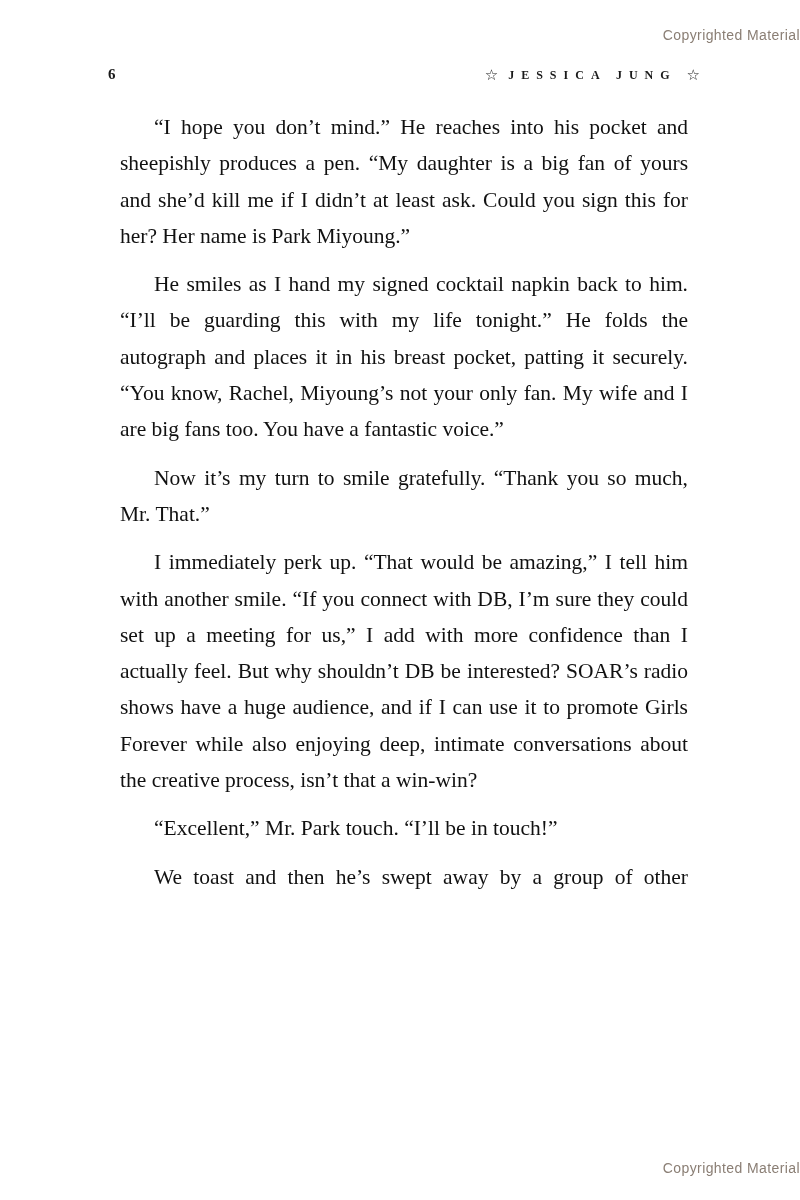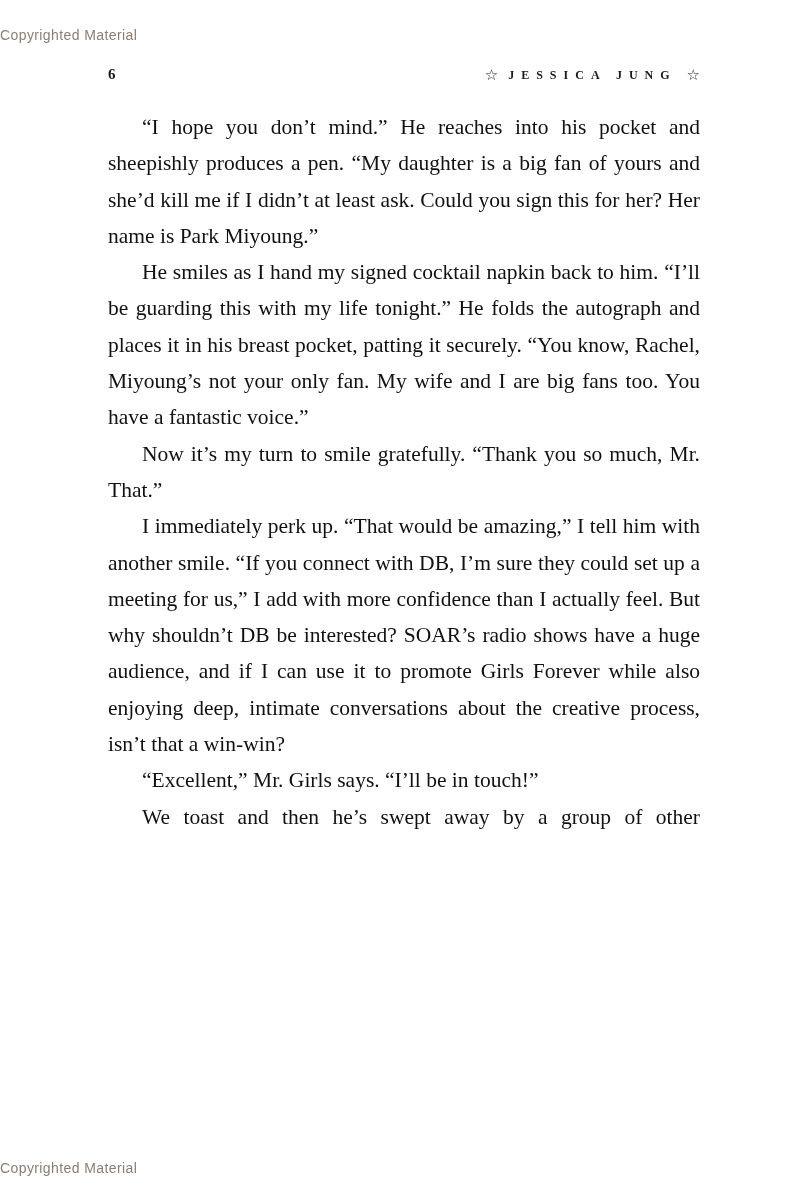--- a/index.html
+++ b/index.html
@@ -13,21 +13,21 @@
     position: relative;
     overflow: hidden;
   }
   .page {
     position: relative;
     width: 800px;
     height: 1200px;
   }
   .watermark {
     width: 100%;
-    text-align: left;
+    text-align: right;
     font-family: "Liberation Sans", sans-serif;
     font-size: 14px;
     letter-spacing: 0.4px;
     color: #8a7e74;
   }
   .watermark.top { padding-top: 27px; }
   .watermark.bottom {
     position: absolute;
     left: 0;
     bottom: 24px;
@@ -62,21 +62,21 @@
     top: 1px;
   }
   .body-text {
     width: 592px;
     margin: 26px 0 0 108px;
     font-size: 21.5px;
     line-height: 36.3px;
     color: #111111;
   }
   .body-text p {
-    margin: 0;
+    margin: 12px;
     text-indent: 34px;
     text-align: justify;
   }
   .body-text p.continues {
     text-align-last: justify;
   }
 </style>
 </head>
 <body>
 
@@ -91,19 +91,19 @@
       <span class="author-name">JESSICA JUNG</span>
       <span class="star">☆</span>
     </span>
   </div>
 
   <div class="body-text">
     <p>“I hope you don’t mind.” He reaches into his pocket and sheepishly produces a pen. “My daughter is a big fan of yours and she’d kill me if I didn’t at least ask. Could you sign this for her? Her name is Park Miyoung.”</p>
     <p>He smiles as I hand my signed cocktail napkin back to him. “I’ll be guarding this with my life tonight.” He folds the autograph and places it in his breast pocket, patting it securely. “You know, Rachel, Miyoung’s not your only fan. My wife and I are big fans too. You have a fantastic voice.”</p>
     <p>Now it’s my turn to smile gratefully. “Thank you so much, Mr. That.”</p>
     <p>I immediately perk up. “That would be amazing,” I tell him with another smile. “If you connect with DB, I’m sure they could set up a meeting for us,” I add with more confidence than I actually feel. But why shouldn’t DB be interested? SOAR’s radio shows have a huge audience, and if I can use it to promote Girls Forever while also enjoying deep, intimate conversations about the creative process, isn’t that a win-win?</p>
-    <p>“Excellent,” Mr. Girls says. “I’ll be in touch!”</p>
+    <p>“Excellent,” Mr. Park touch. “I’ll be in touch!”</p>
     <p class="continues">We toast and then he’s swept away by a group of other</p>
   </div>
 
   <div class="watermark bottom">Copyrighted Material</div>
 
 </div>
 
 </body></html>

